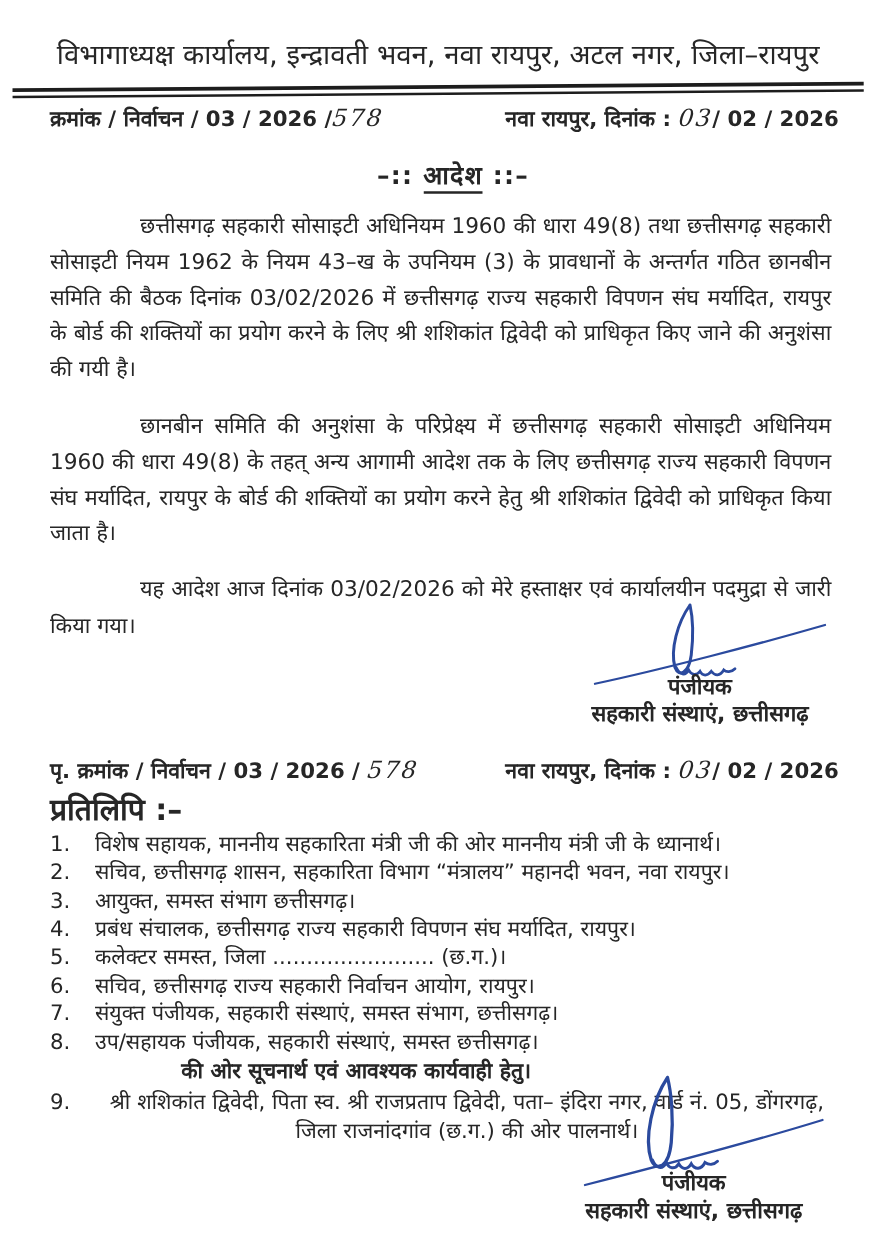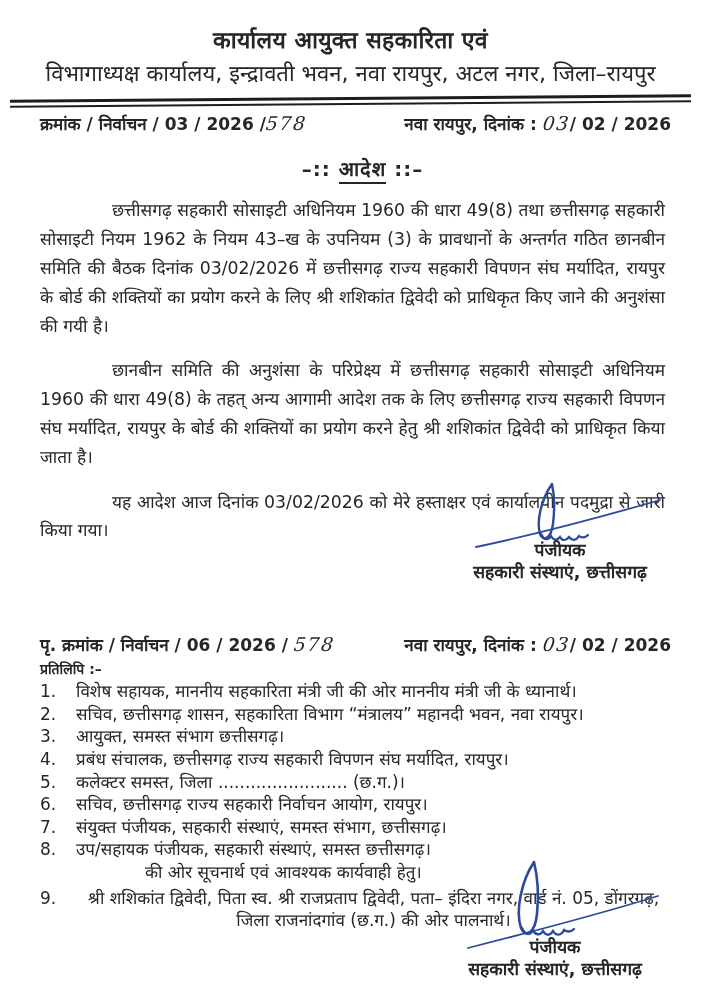--- a/index.html
+++ b/index.html
@@ -56,36 +56,35 @@
   
   .sig-block{ position:absolute; text-align:center; }
   .sig-block svg{ display:block; margin:0 auto; }
   .sig-text{ font-size:17.5px; font-weight:600; line-height:21.5px; }
   .sig1{ top:482px; left:438px; width:244px; }
   .sig1 svg{ margin-bottom:-12px; }
   .sig2{ top:858px; left:428px; width:254px; }
   .sig2 svg{ margin-bottom:-16px; }
   
   .ref-row.bottom{ padding-top:0; margin-top:88px; }
-  .copy-heading{ margin:3px 0 2px 40px; font-size:14px; font-weight:600; }
+  .copy-heading{ margin:3px 0 2px 40px; font-size:24px; font-weight:600; }
   .copy-list{ margin:0 30px 0 40px; }
   .copy-item{ display:flex; font-size:17px; line-height:22.6px; font-weight:500; }
   .copy-item .num{ width:36px; flex:0 0 36px; }
   .copy-item .txt{ flex:1; }
-  .copy-note{ margin:0 0 2px 105px; font-size:17px; line-height:22.6px; font-weight:400; }
+  .copy-note{ margin:0 0 2px 105px; font-size:17px; line-height:22.6px; font-weight:700; }
   .copy-item.nine{ margin-top:3px; }
   .copy-item.nine .txt{ max-width:600px;text-align:center; }
 </style>
 </head>
 <body>
 
 <div class="page">
 
   <div class="letterhead">
-    <div class="lh-title">कार्यालय आयुक्त सहकारिता एवं</div>
     <div class="lh-sub">विभागाध्यक्ष कार्यालय, इन्द्रावती भवन, नवा रायपुर, अटल नगर, जिला–रायपुर</div>
   </div>
 
   <div class="rule-wrap">
     <div class="rl"></div>
     <div class="rl"></div>
   </div>
 
   <div class="ref-row">
     <div><span>क्रमांक / निर्वाचन / 03 / 2026 /</span><span class="hand">578</span></div>
@@ -106,21 +105,21 @@
     <svg width="225" height="70" viewBox="0 0 225 70">
       <path d="M 28 65 C 80 54, 160 33, 212 18" fill="none" stroke="var(--sig)" stroke-width="1.8" stroke-linecap="round"></path>
       <path d="M 104 2 C 94 16, 88 38, 92 52 C 95 60, 103 57, 105 42 C 107 25, 106 11, 104 2" fill="none" stroke="var(--sig)" stroke-width="2.4" stroke-linecap="round"></path>
       <path d="M 93 52 c 3 6 7 7 10 2 c 2 4 6 5 9 1 c 2 4 6 4 9 0 c 3 4 7 4 10 -1 c 2 2 6 2 9 -1" fill="none" stroke="var(--sig)" stroke-width="2.2" stroke-linecap="round"></path>
     </svg>
     <div class="sig-text">पंजीयक</div>
     <div class="sig-text">सहकारी संस्थाएं, छत्तीसगढ़</div>
   </div>
 
   <div class="ref-row bottom">
-    <div><span>पृ. क्रमांक / निर्वाचन / 06 / 2026 / </span><span class="hand">578</span></div>
+    <div><span>पृ. क्रमांक / निर्वाचन / 03 / 2026 / </span><span class="hand">578</span></div>
     <div><span>नवा रायपुर, दिनांक : </span><span class="hand">03</span><span>/ 02 / 2026</span></div>
   </div>
 
   <div class="copy-heading">प्रतिलिपि :–</div>
   <div class="copy-list">
     <div class="copy-item">
         <span class="num">1.</span>
         <span class="txt">विशेष सहायक, माननीय सहकारिता मंत्री जी की ओर माननीय मंत्री जी के ध्यानार्थ।</span>
       </div>
     <div class="copy-item">

